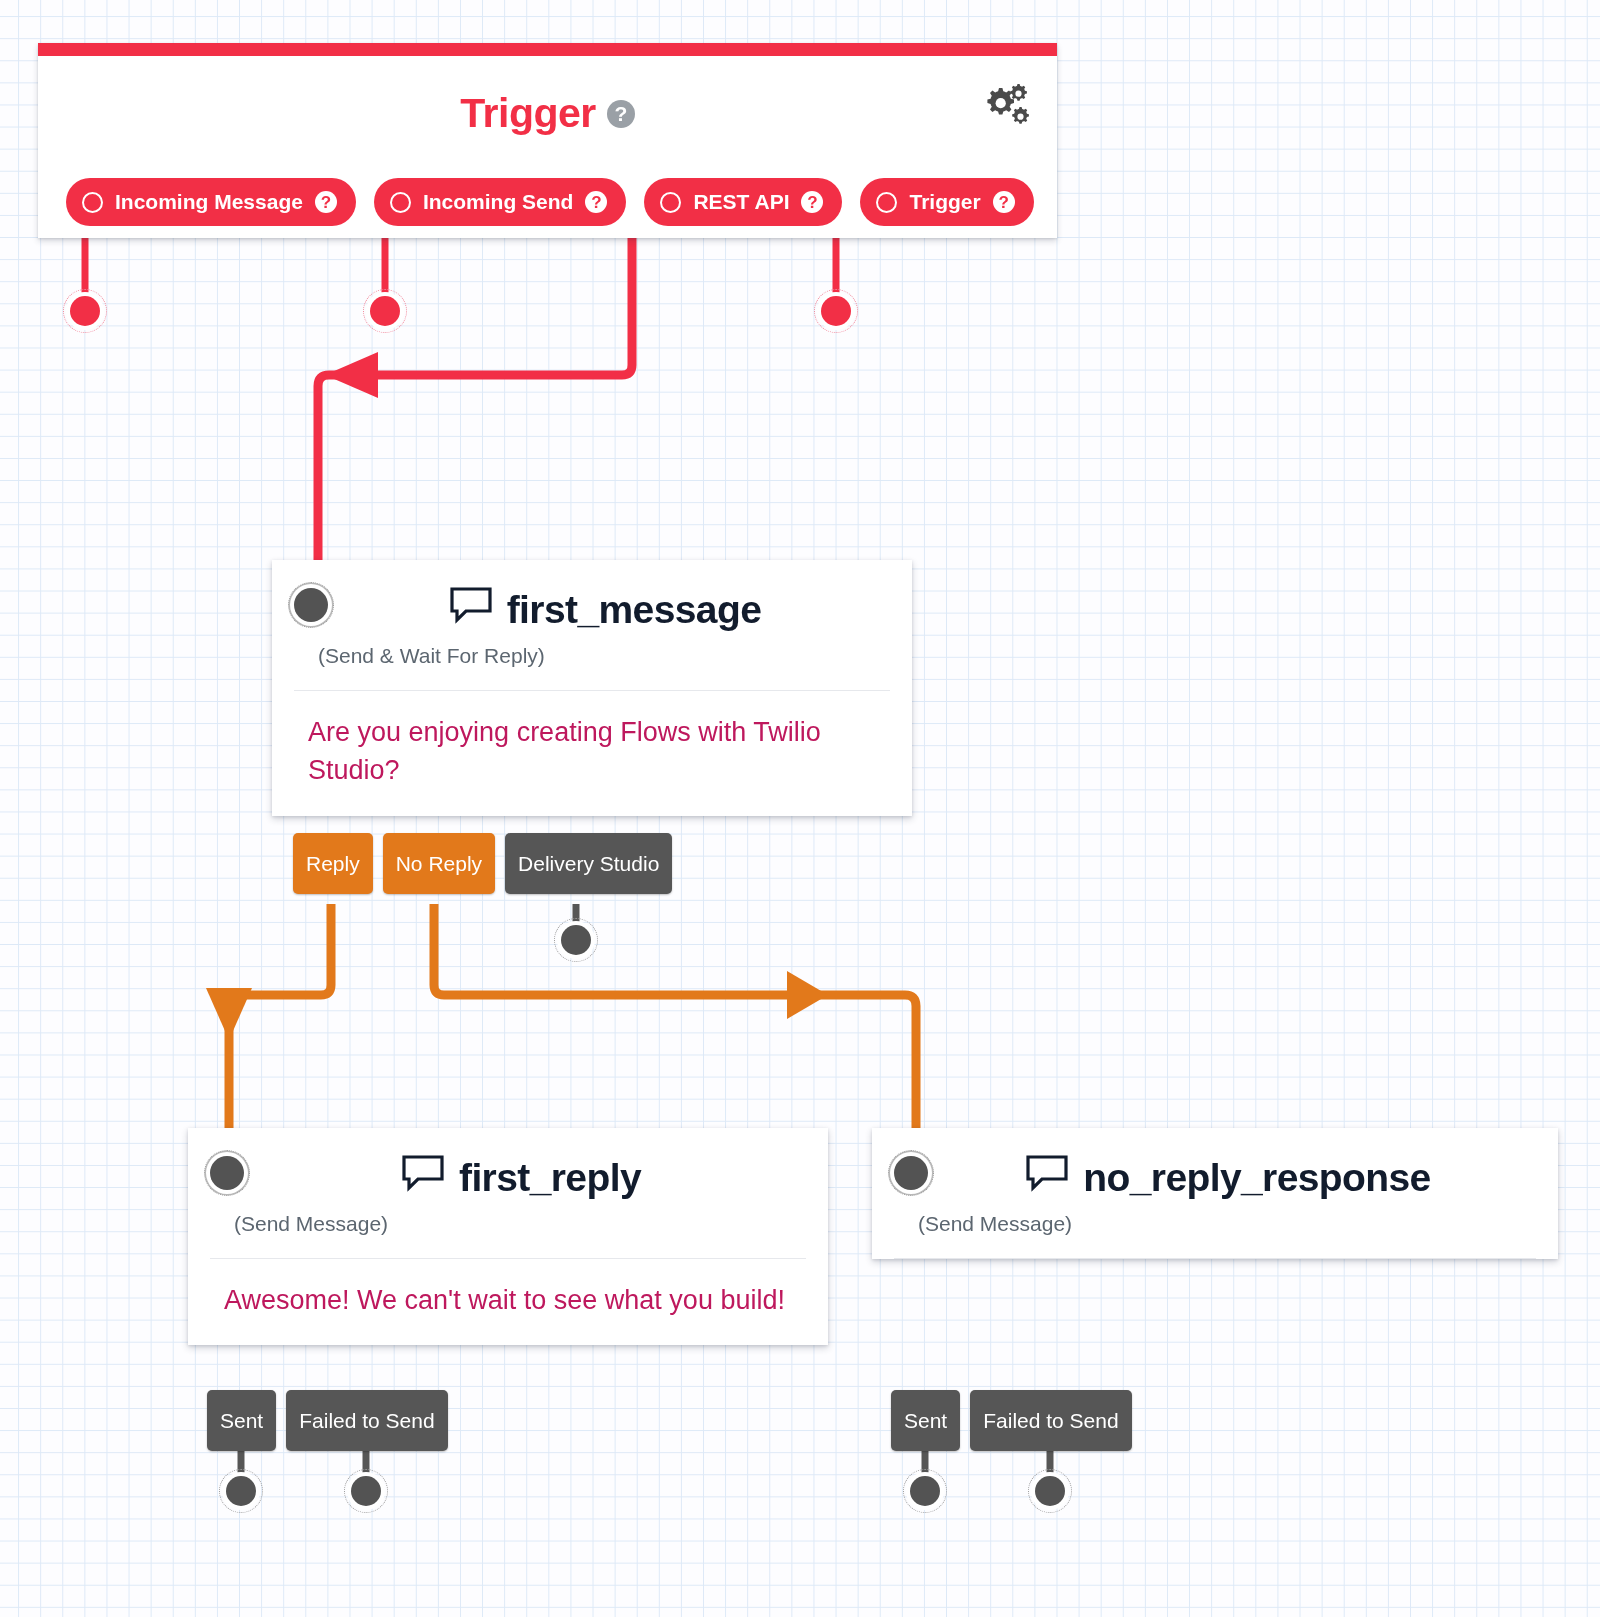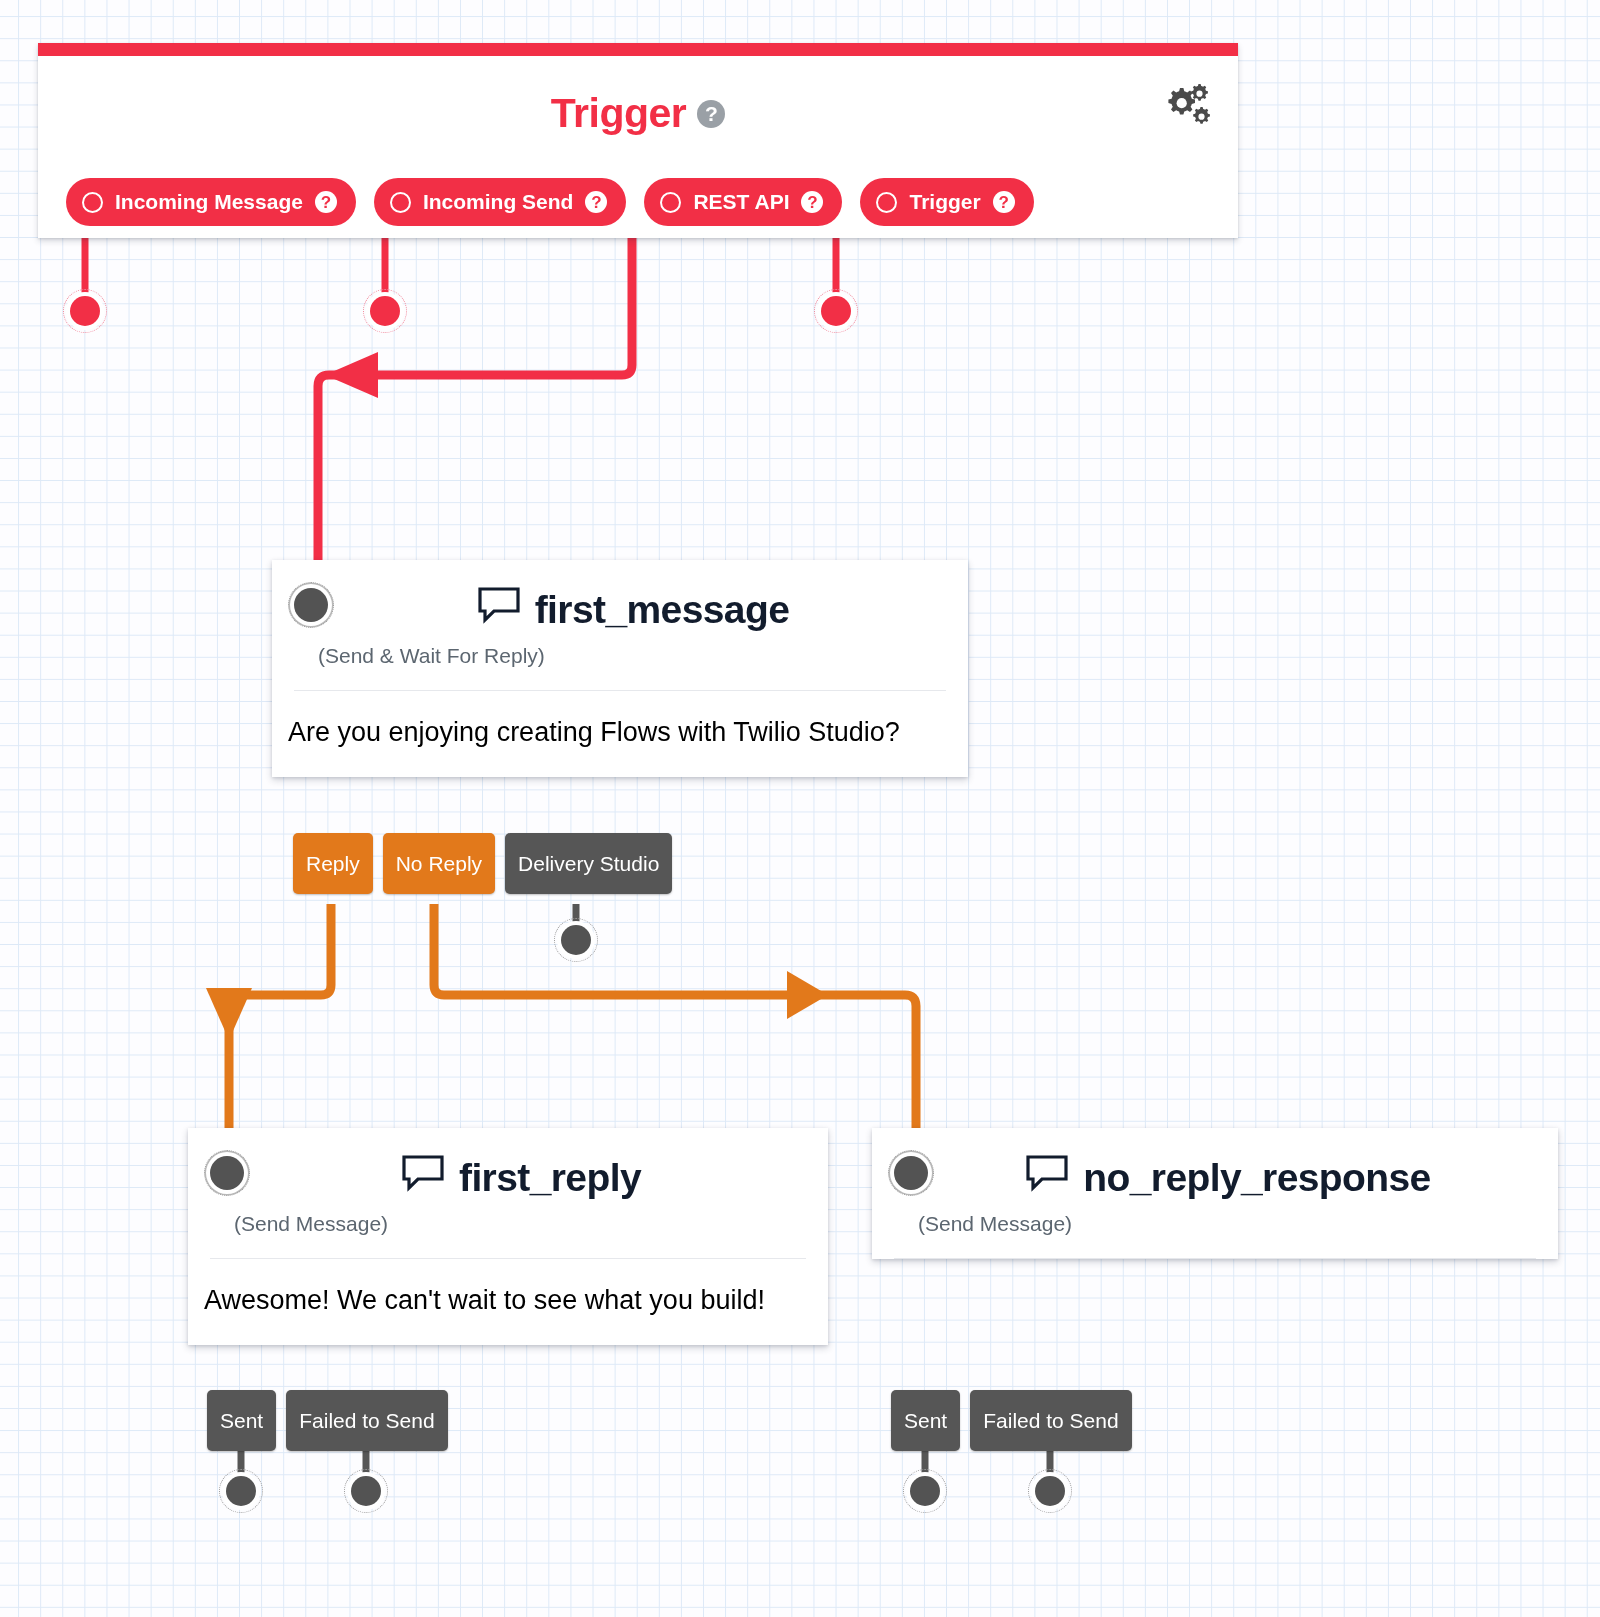--- a/index.html
+++ b/index.html
@@ -16,21 +16,21 @@
       linear-gradient(to right, #dde9f7 1px, transparent 1px),
       linear-gradient(to bottom, #dde9f7 1px, transparent 1px);
     background-size: 22.1px 22.1px;
     background-position: -4px -6px;
   }
   #wires { position:absolute; left:0; top:0; width:1600px; height:1617px; pointer-events:none; }
 
   
   .trigger-card {
     position: absolute; left: 38px; top: 43px;
-    width: 1200px; height: 195px;
+    width: 1019px; height: 195px;
     background: #ffffff;
     border-top: 13px solid #f22f46;
     box-shadow: 0 3px 6px rgba(30,40,60,.18), 0 1px 2px rgba(30,40,60,.12);
   }
   .trigger-title {
     text-align: center; color: #f22f46;
     font-size: 41px; font-weight: bold;
     letter-spacing: -.5px;
     margin-top: 34px;
     display: flex; align-items: center; justify-content: center; gap: 11px;
@@ -68,22 +68,22 @@
     display: flex; align-items: center; justify-content: center;
     gap: 14px; font-size: 39px; font-weight: bold; color: #121c2d;
     letter-spacing: -.6px; padding-left: 26px;
   }
   .node-sub {
     text-align: left; color: #5c6670; font-size: 21px;
     margin-top: 11px; padding-bottom: 22px; padding-left: 24px;
   }
   .node-divider { height: 1px; background: #e6e8ec; margin: 0 22px; }
   .node-body {
-    padding: 22px 24px 26px 16px; font-size: 27px; line-height: 1.42;
-    color: #000000;
+    padding: 22px 24px 26px 36px; font-size: 27px; line-height: 1.42;
+    color: #be185d;
   }
   .in-dot {
     position: absolute; left: 22px; top: 28px;
     width: 34px; height: 34px; border-radius: 50%;
     background: #535353;
     box-shadow: 0 0 0 4px #fff, 0 0 0 5.5px #b9b9b9;
   }
   .in-dot::after{
     content:""; position:absolute; left:-6px; top:-6px; right:-6px; bottom:-6px;
     border-radius:50%; border: 1.5px dotted #9b9b9b;
@@ -188,21 +188,21 @@
         <span>Trigger</span>
         <span class="qmark">?</span>
       </div>
     </div>
   </div>
 
   <div class="pin" style="left:70px; top:296px;"></div>
   <div class="pin" style="left:370px; top:296px;"></div>
   <div class="pin" style="left:821px; top:296px;"></div>
 
-  <div class="node" style="left:272px; top:560px; width:696px;">
+  <div class="node" style="left:272px; top:560px; width:640px;">
     <div class="in-dot"></div>
     <div class="node-head">
       <div class="node-title">
         <span class="chatbubble">
           <svg width="44" height="38" viewBox="0 0 44 38" xmlns="http://www.w3.org/2000/svg">
             <path d="M3 3 h38 v22 h-24 l-9 9 v-9 h-5 z" fill="none" stroke="#121c2d" stroke-width="3.2" stroke-linejoin="miter"></path>
           </svg>
         </span>
         <span>first_message</span>
       </div>

